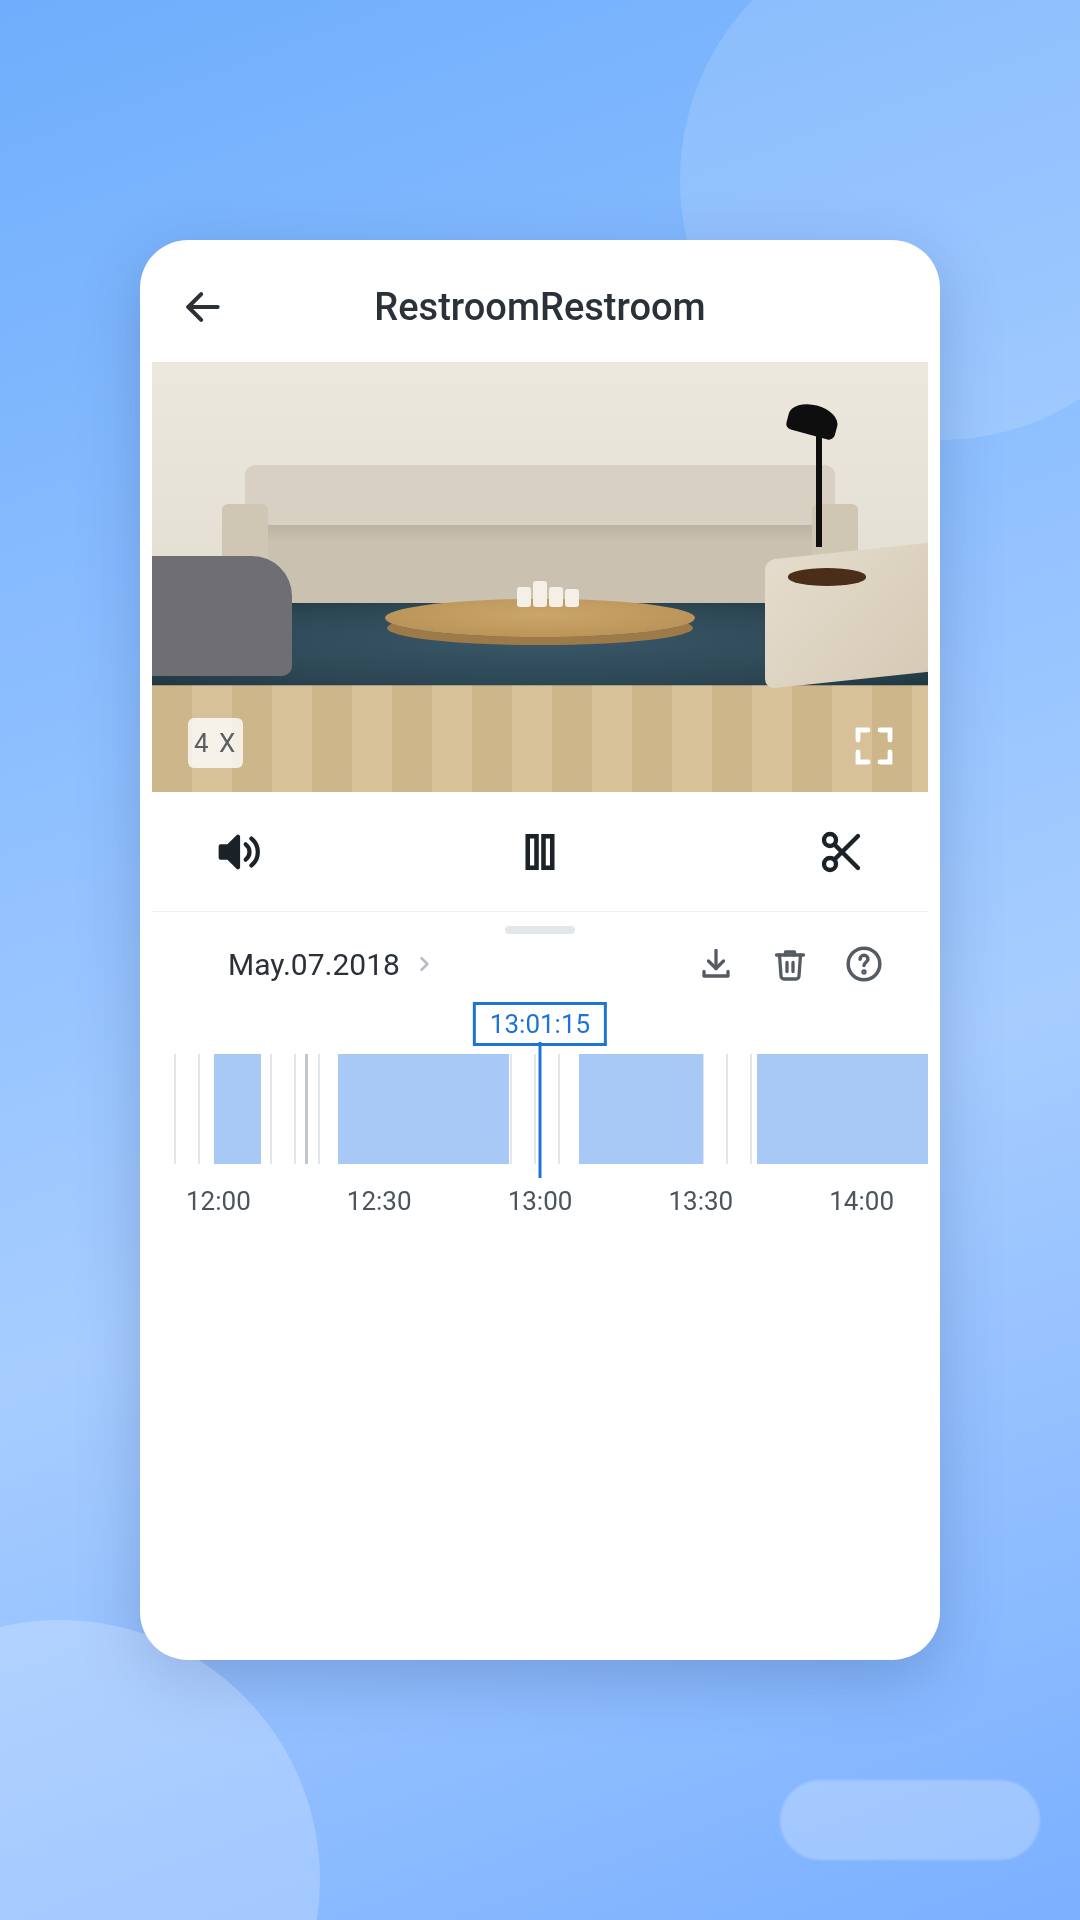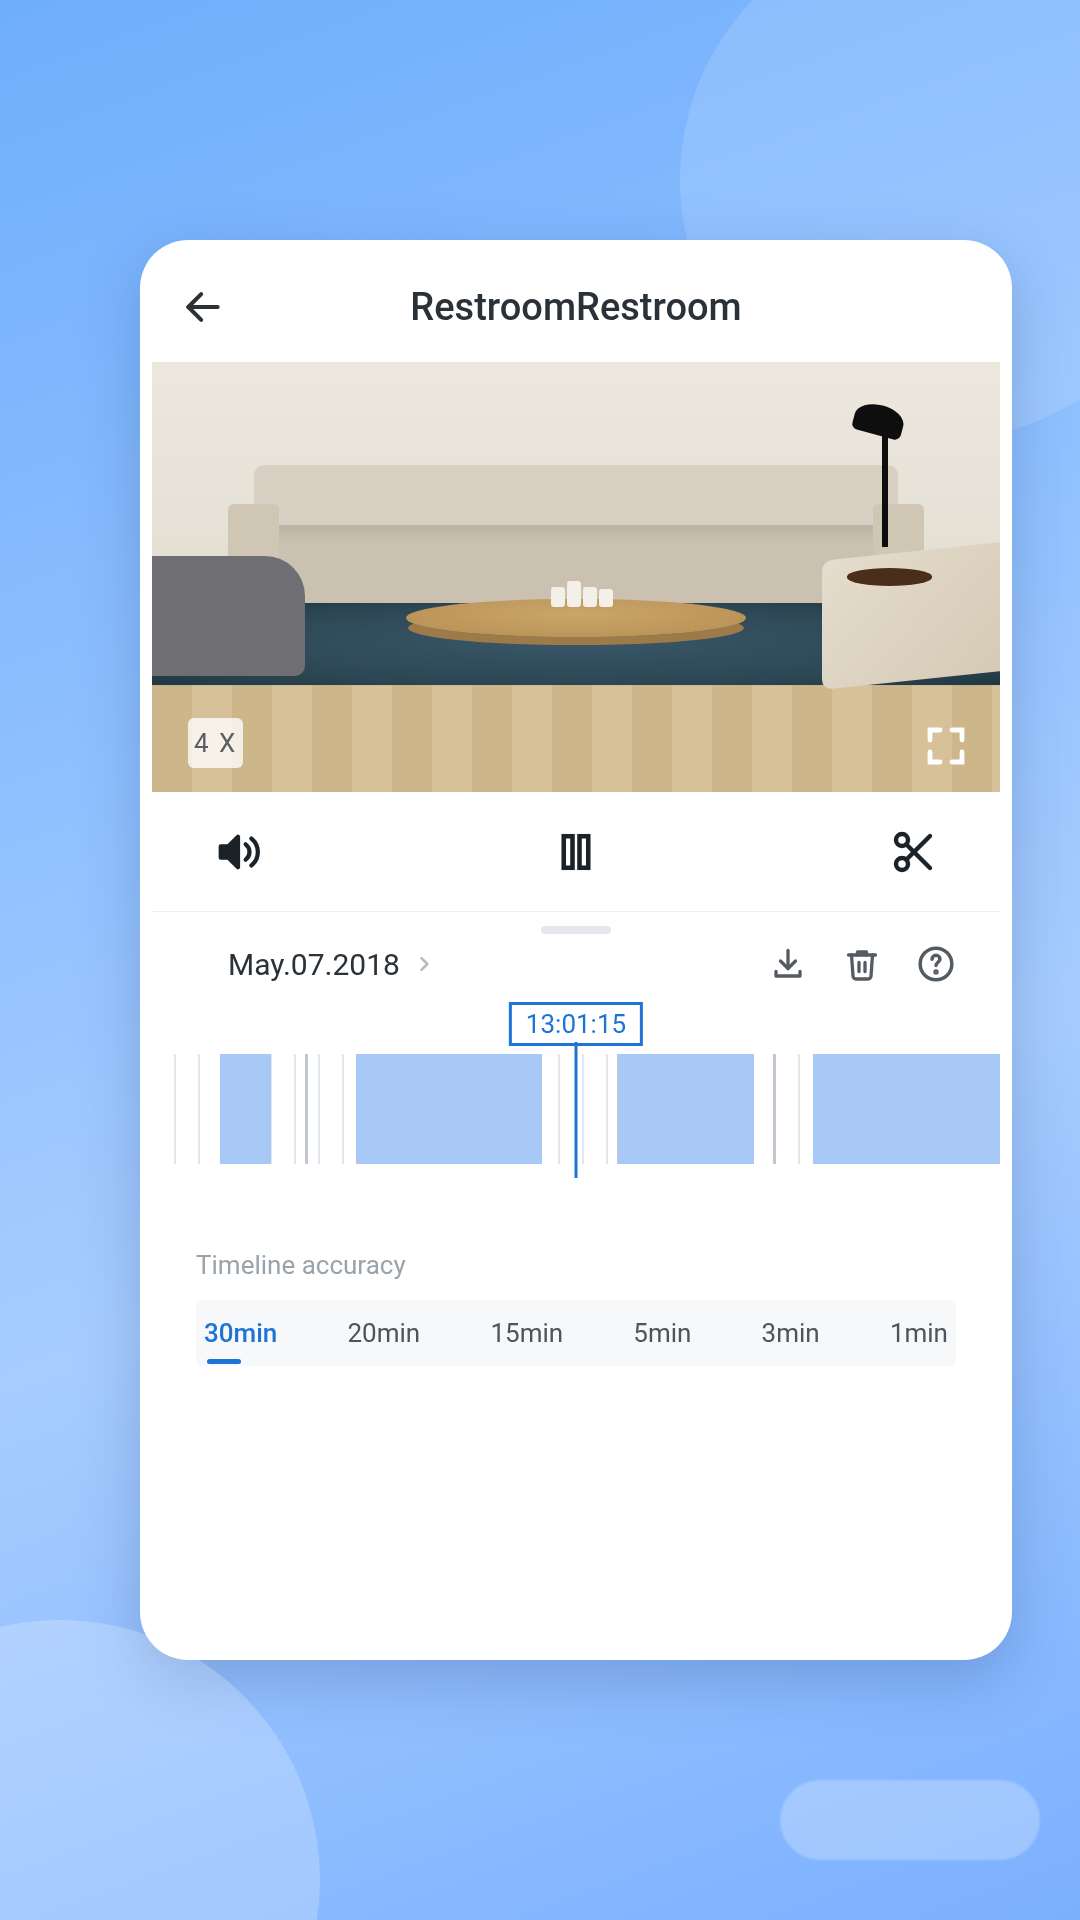--- a/index.html
+++ b/index.html
@@ -44,21 +44,21 @@
     height: 80px;
     border-radius: 60px;
     background: rgba(255,255,255,0.25);
     filter: blur(1px);
   }
 
   .phone {
     position: absolute;
     left: 140px;
     top: 240px;
-    width: 872px;
+    width: 800px;
     height: 1420px;
     background: #ffffff;
     border-radius: 48px;
     border: 12px solid rgba(255,255,255,0.55);
     box-shadow: 0 20px 60px rgba(30,60,120,0.25);
     overflow: hidden;
   }
   .phone-inner {
     position: absolute;
     inset: 0;
@@ -377,29 +377,25 @@
         <div class="track">
           <div class="minor"></div>
           <div class="major"></div>
         </div>
         <div id="segments">
             <div class="seg" style="left: 8%; width: 6%;"></div>
             <div class="seg" style="left: 24%; width: 22%;"></div>
             <div class="seg" style="left: 55%; width: 16%;"></div>
             <div class="seg" style="left: 78%; width: 22%;"></div>
           </div>
-      </div>
-
-      <div class="accuracy">
-        <div class="accuracy-title">Timeline accuracy</div>
-        <div class="accuracy-row" id="accuracy-row">
-            <div class="acc-item active">30min</div>
-            <div class="acc-item">20min</div>
-            <div class="acc-item">15min</div>
-            <div class="acc-item">5min</div>
-            <div class="acc-item">3min</div>
-            <div class="acc-item">1min</div>
+        <div class="labels" id="time-labels">
+            <span>12:00</span>
+            <span>12:30</span>
+            <span>13:00</span>
+            <span>13:30</span>
+            <span>14:00</span>
           </div>
       </div>
+
 
     </div>
   </div>
 </div>
 
 </body></html>

